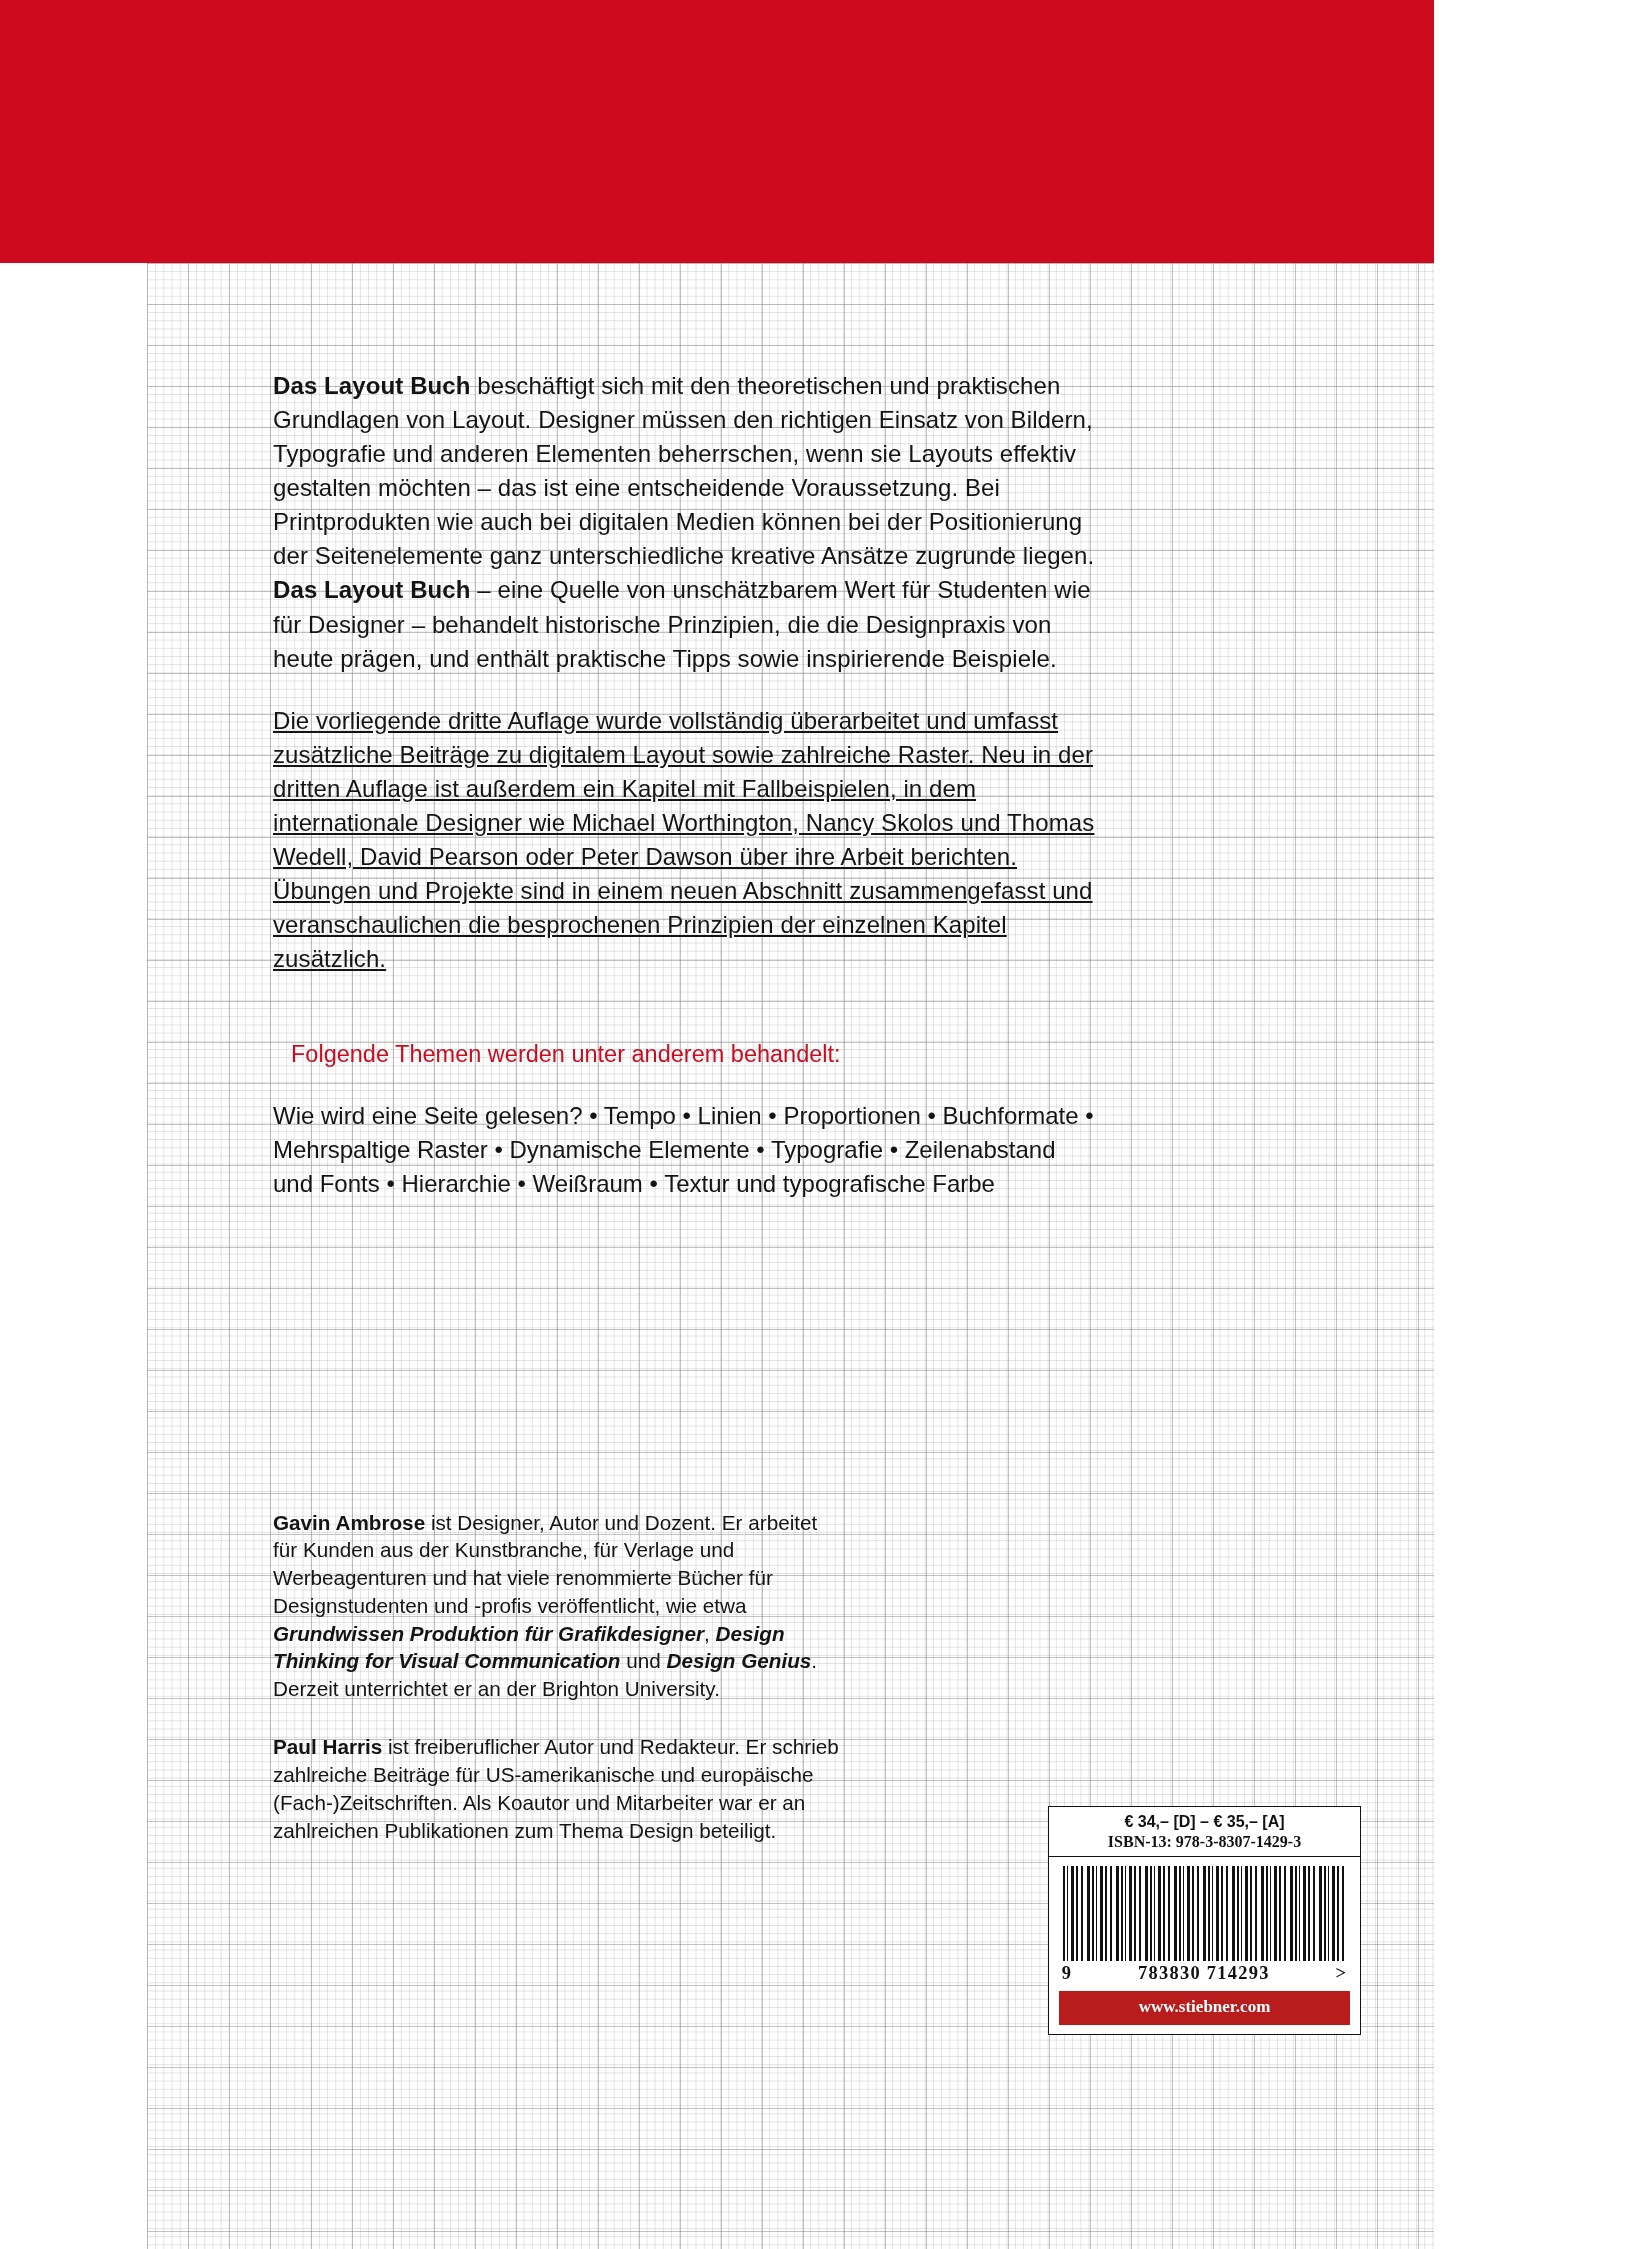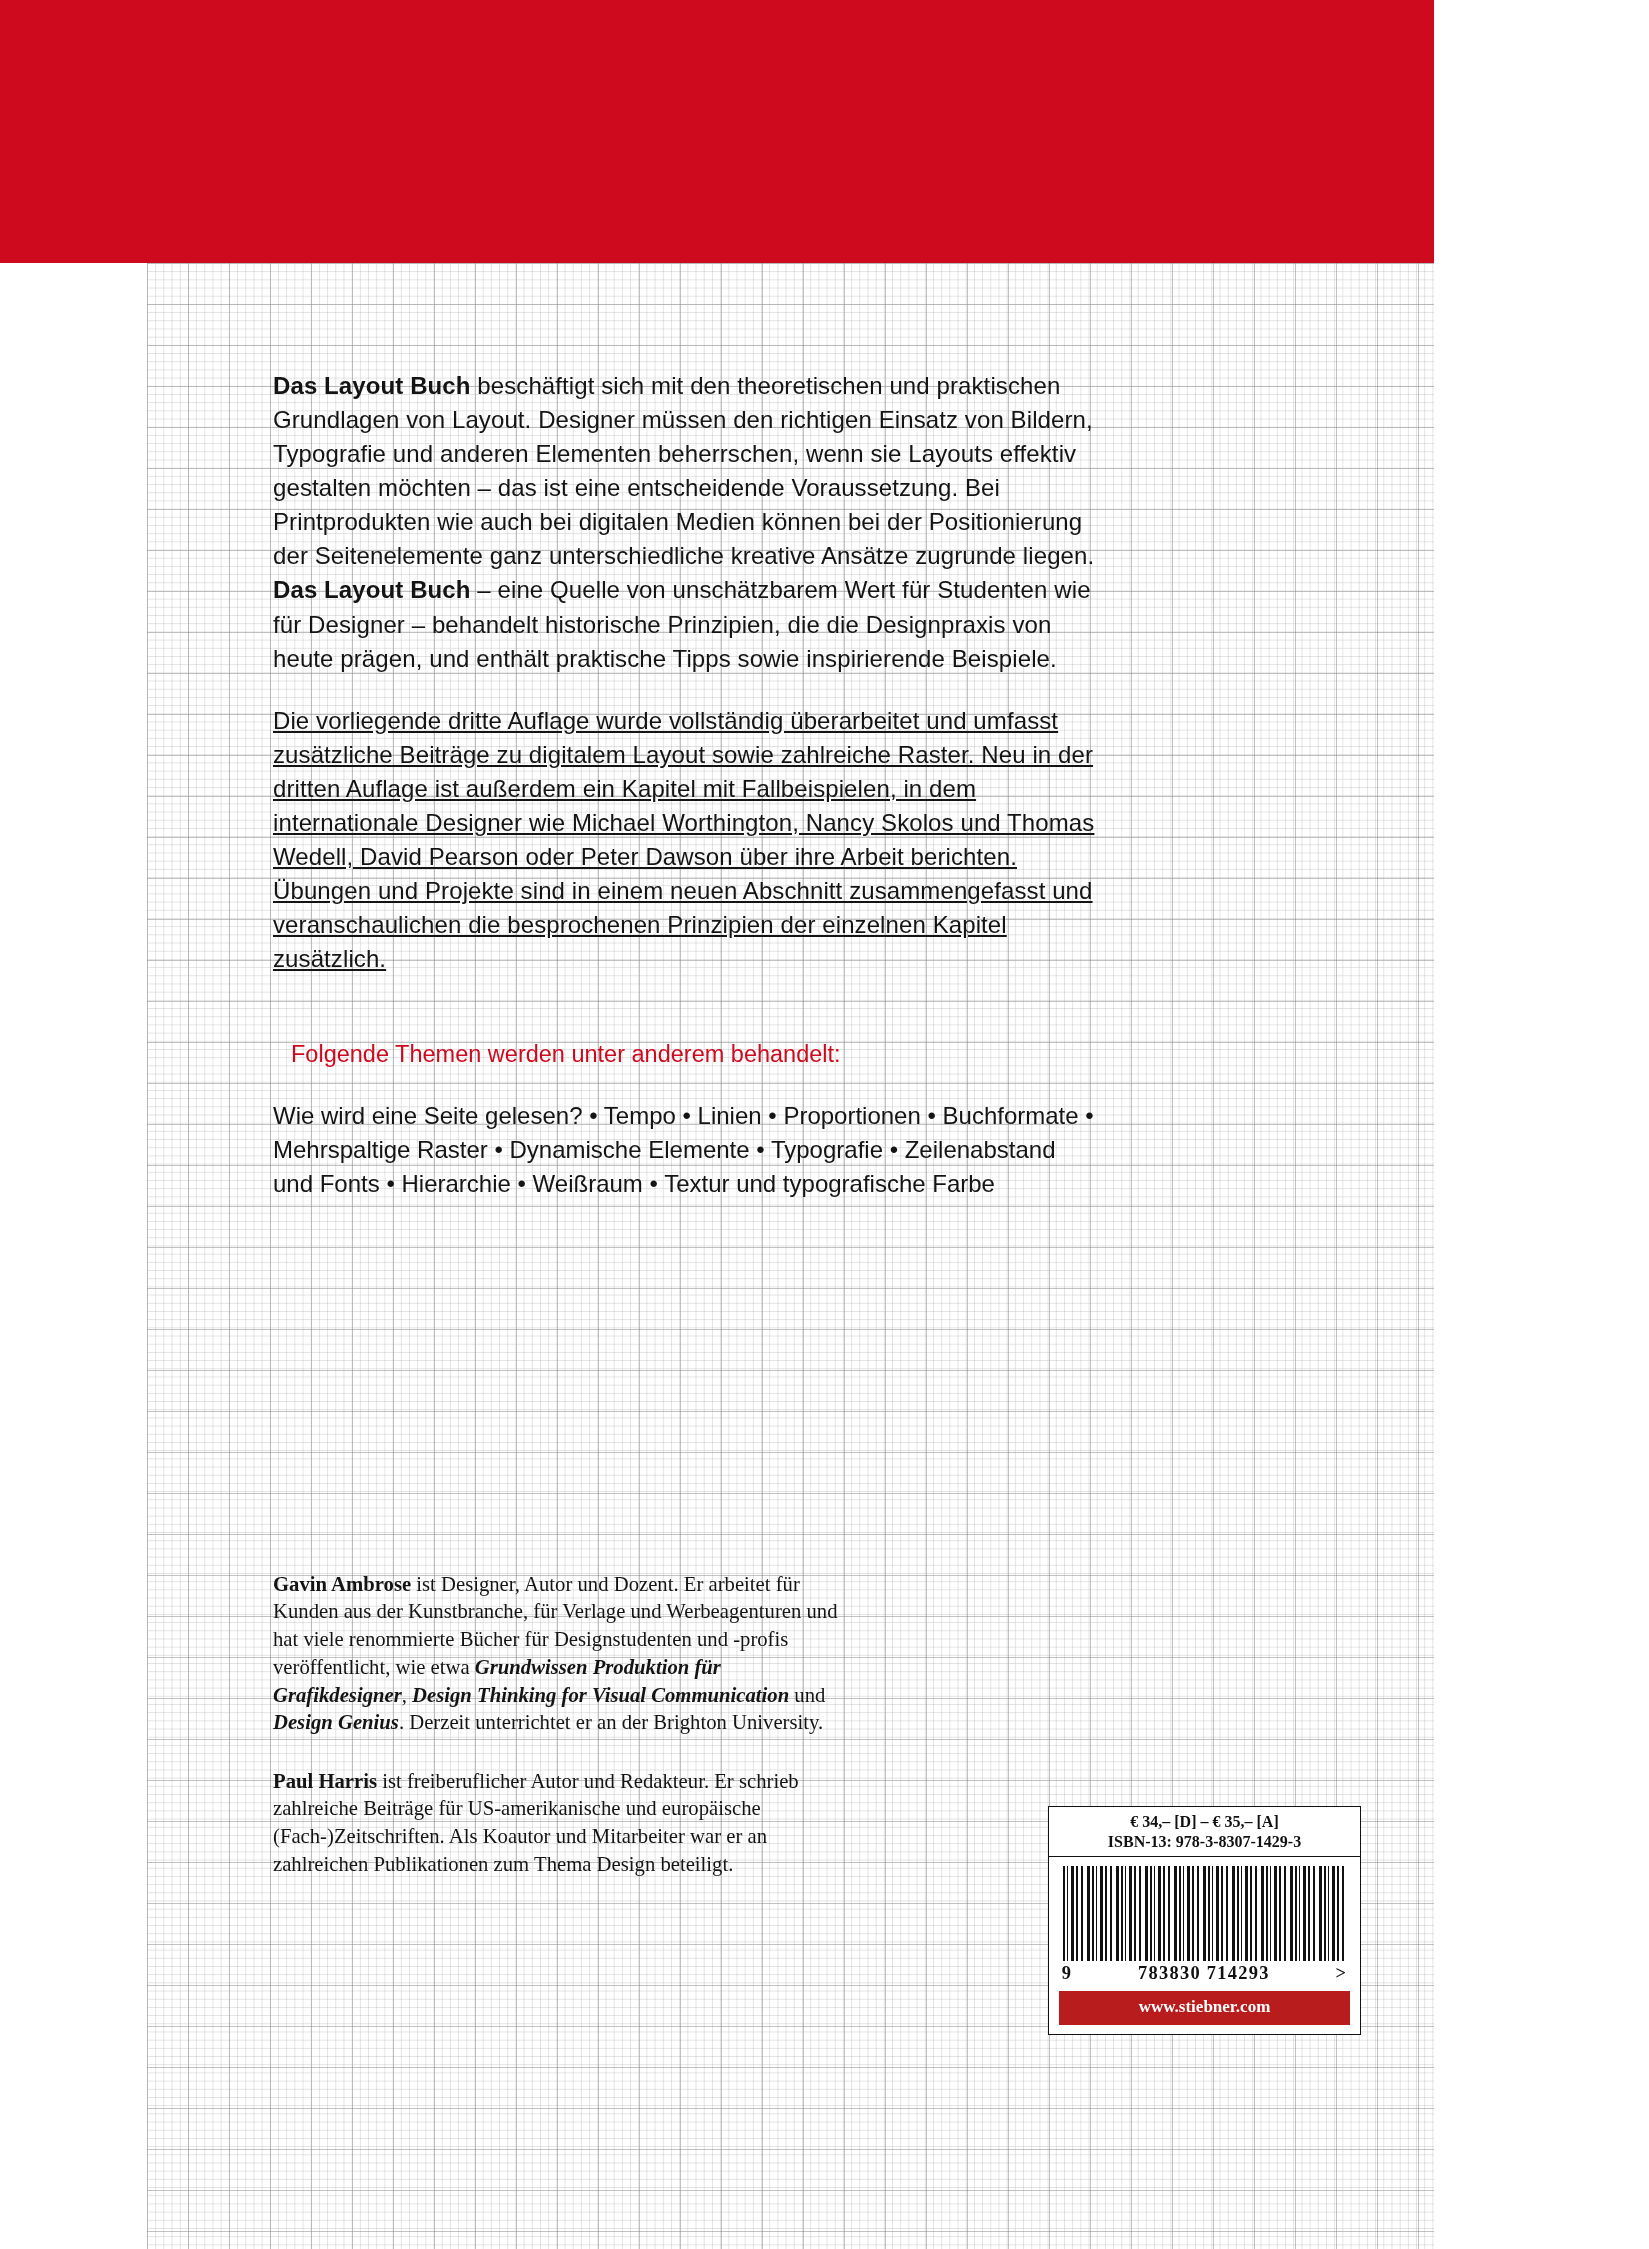--- a/index.html
+++ b/index.html
@@ -85,23 +85,22 @@
     line-height: 1.42;
     color: #141414;
     margin: 28px 0 0 0;
     width: 826px;
   }
 
   
   .bios {
     position: absolute;
     left: 273px;
-    top: 1550px;
+    top: 1488px;
     width: 572px;
-    font-family: Liberation Serif, serif;
   }
   .bio {
     font-size: 20.7px;
     line-height: 1.34;
     color: #141414;
   }
   .bio + .bio {
     margin-top: 30.5px;
   }
   .bio b {
@@ -121,21 +120,21 @@
     background: #ffffff;
     border: 0.6px solid #111;
     padding: 0;
   }
   .price-line {
     text-align: center;
     font-size: 16px;
     font-weight: 700;
     color: #111;
     padding: 6.4px 0 1.3px 0;
-    font-family: Liberation Serif, serif;
+    font-family: Liberation Sans, sans-serif;
   }
   .isbn-line {
     text-align: center;
     font-size: 16px;
     font-weight: 700;
     color: #111;
     padding: 0 0 5.1px 0;
     border-bottom: 0.6px solid #111;
     font-family: Liberation Serif, serif;
   }

